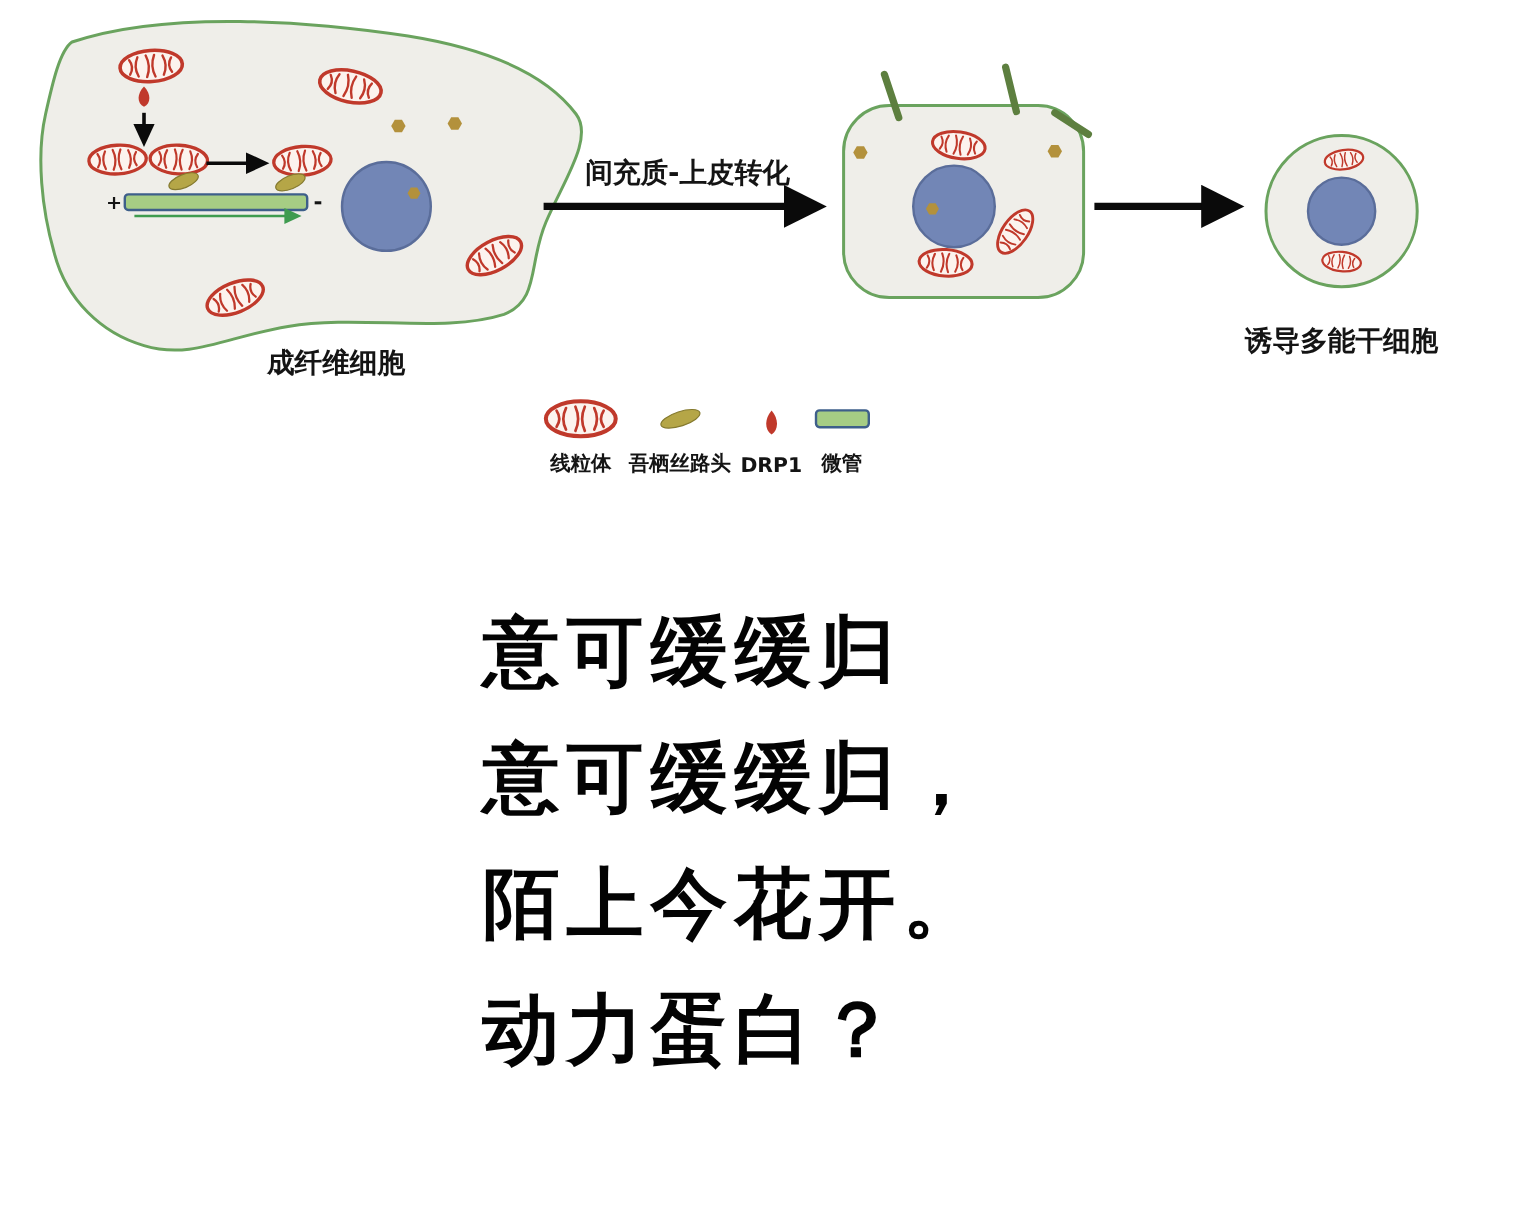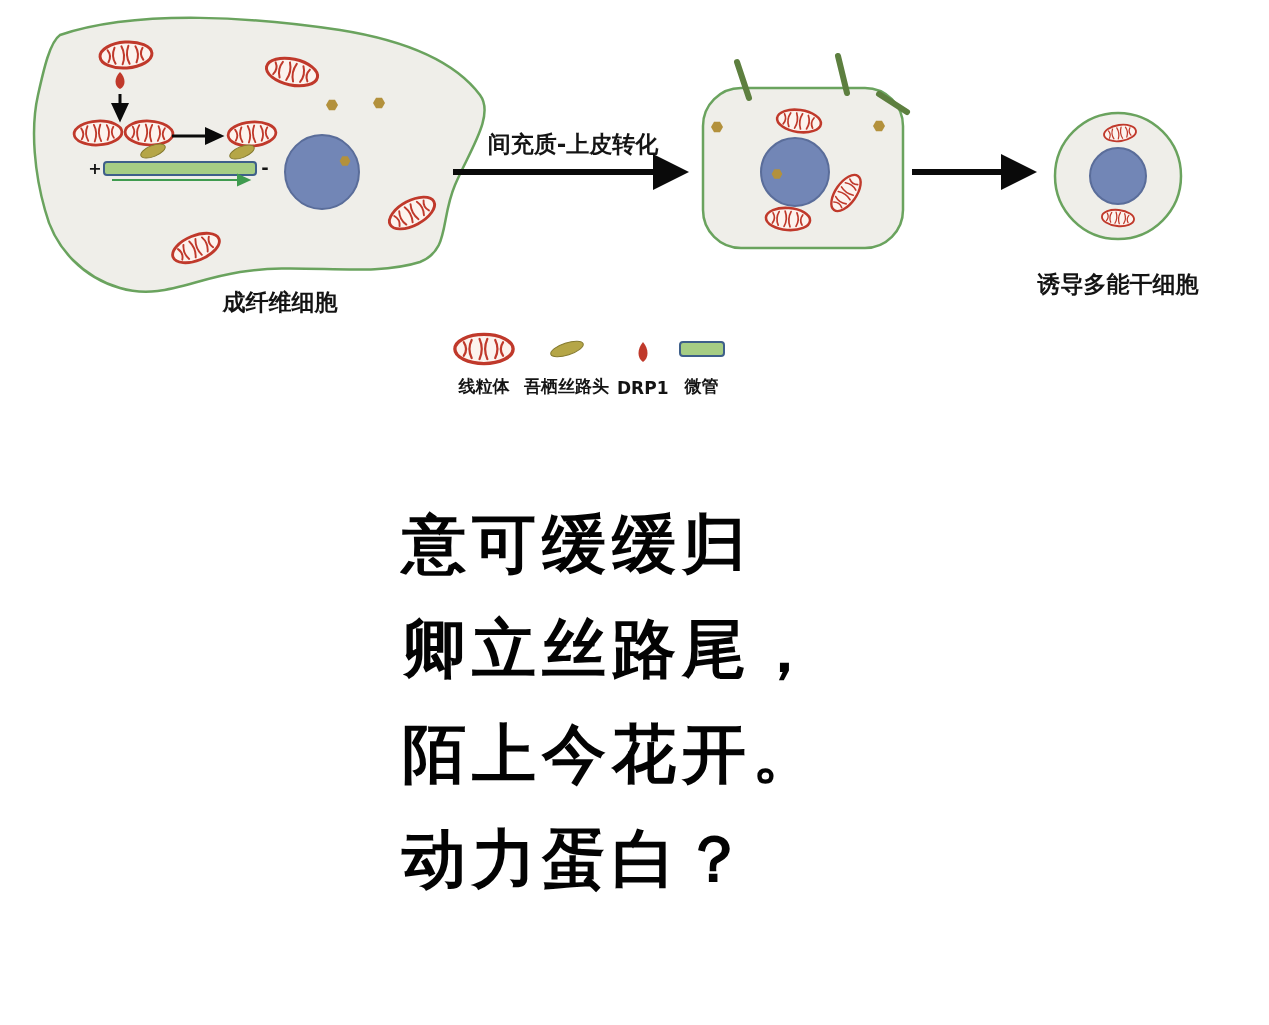--- a/index.html
+++ b/index.html
@@ -204,18 +204,18 @@
       </span>
       <span class="legend-label">微管</span>
     </div>
 
 
 
   </div>
 
   <div class="poem">
     <div class="poem-line">意可缓缓归</div>
-    <div class="poem-line">卿立丝路尾，</div>
+    <div class="poem-line">意可缓缓归，</div>
     <div class="poem-line">陌上今花开。</div>
     <div class="poem-line">动力蛋白？</div>
   </div>
 
 </div>
 
 </body></html>

